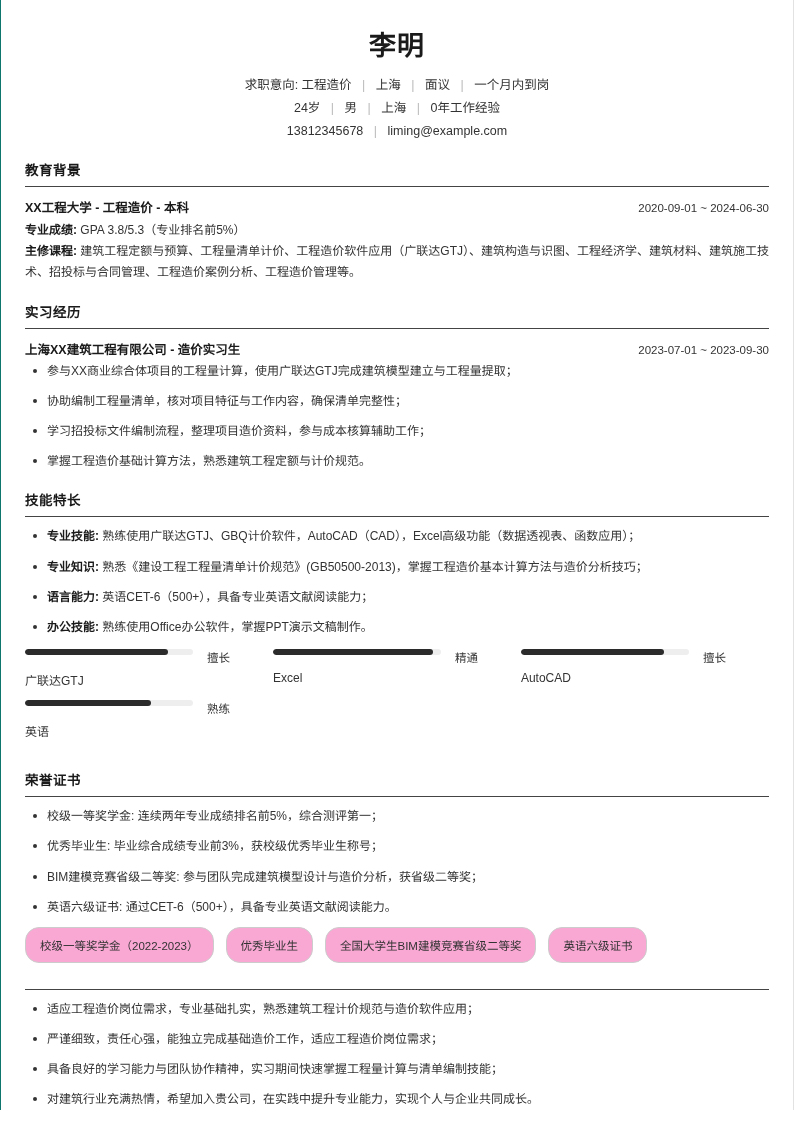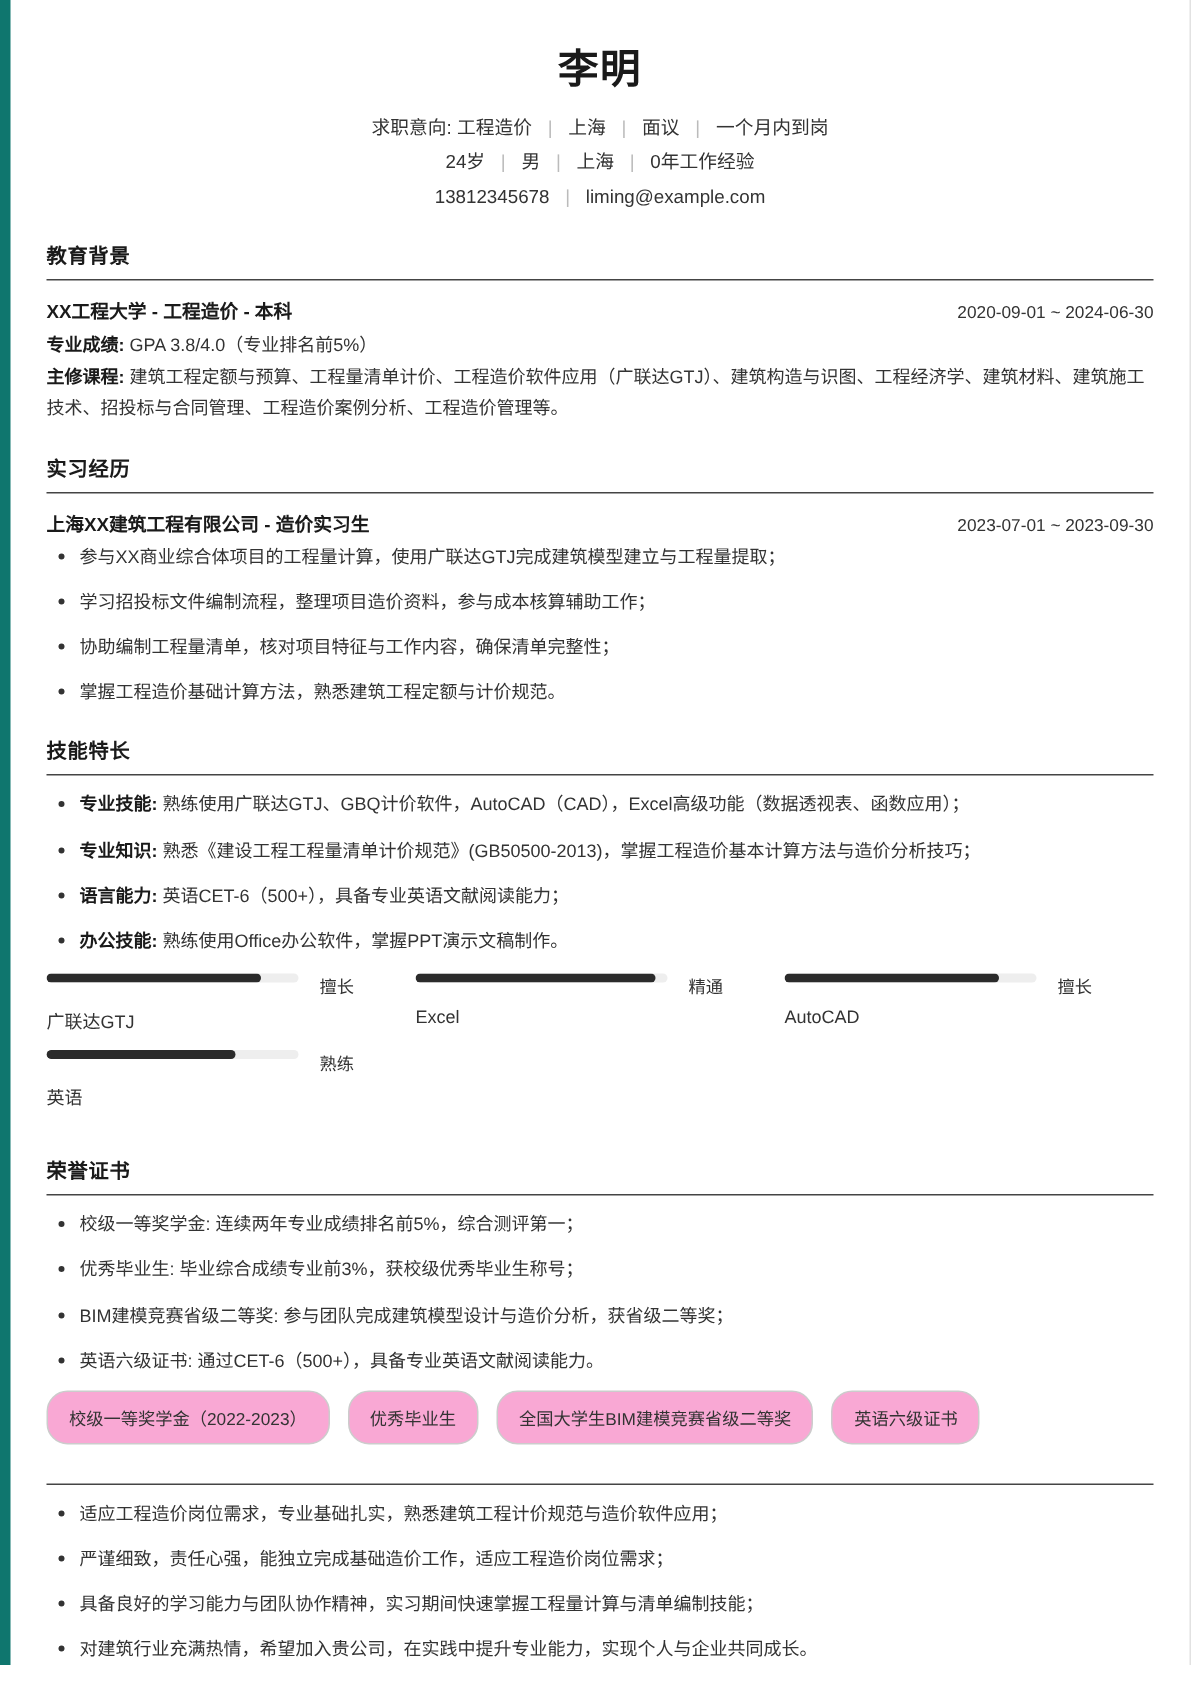--- a/index.html
+++ b/index.html
@@ -12,21 +12,21 @@
     font-family: "Liberation Sans", "DejaVu Sans", sans-serif;
     color: #222222;
   }
   .page {
     position: relative;
     width: 794px;
     height: 1110px;
     margin: 0 auto;
     background: #ffffff;
     box-sizing: border-box;
-    border-left: 7px solid #0f766e;
+    border-left: 1px solid #0f766e;
     border-right: 1px solid #e2e2e2;
     overflow: hidden;
   }
   .inner {
     padding: 22px 24px 0 24px;
   }
 
   
   .resume-name {
     text-align: center;
@@ -224,40 +224,40 @@
     <div class="section">
       <div class="section-title">教育背景</div>
       <div class="section-rule"></div>
 
       <div class="entry-head">
         <div class="entry-title">XX工程大学 - 工程造价 - 本科</div>
         <div class="entry-date">2020-09-01 ~ 2024-06-30</div>
       </div>
 
       <p class="detail-line">
-        <span class="lbl">专业成绩:</span><span> GPA 3.8/4.0（专业排名前5%）</span>
+        <span class="lbl">专业成绩:</span><span> GPA 3.8/5.3（专业排名前5%）</span>
       </p>
       <p class="detail-line">
         <span class="lbl">主修课程:</span><span> 建筑工程定额与预算、工程量清单计价、工程造价软件应用（广联达GTJ）、建筑构造与识图、工程经济学、建筑材料、建筑施工技术、招投标与合同管理、工程造价案例分析、工程造价管理等。</span>
       </p>
     </div>
 
     <div class="section">
       <div class="section-title">实习经历</div>
       <div class="section-rule"></div>
 
       <div class="entry-head">
         <div class="entry-title">上海XX建筑工程有限公司 - 造价实习生</div>
         <div class="entry-date">2023-07-01 ~ 2023-09-30</div>
       </div>
 
       <ul class="bullets">
         <li>参与XX商业综合体项目的工程量计算，使用广联达GTJ完成建筑模型建立与工程量提取；</li>
+        <li>协助编制工程量清单，核对项目特征与工作内容，确保清单完整性；</li>
         <li>学习招投标文件编制流程，整理项目造价资料，参与成本核算辅助工作；</li>
-        <li>协助编制工程量清单，核对项目特征与工作内容，确保清单完整性；</li>
         <li>掌握工程造价基础计算方法，熟悉建筑工程定额与计价规范。</li>
       </ul>
     </div>
 
     <div class="section">
       <div class="section-title">技能特长</div>
       <div class="section-rule"></div>
 
       <ul class="bullets">
         <li><span class="lbl">专业技能:</span><span> 熟练使用广联达GTJ、GBQ计价软件，AutoCAD（CAD），Excel高级功能（数据透视表、函数应用）；</span></li>

